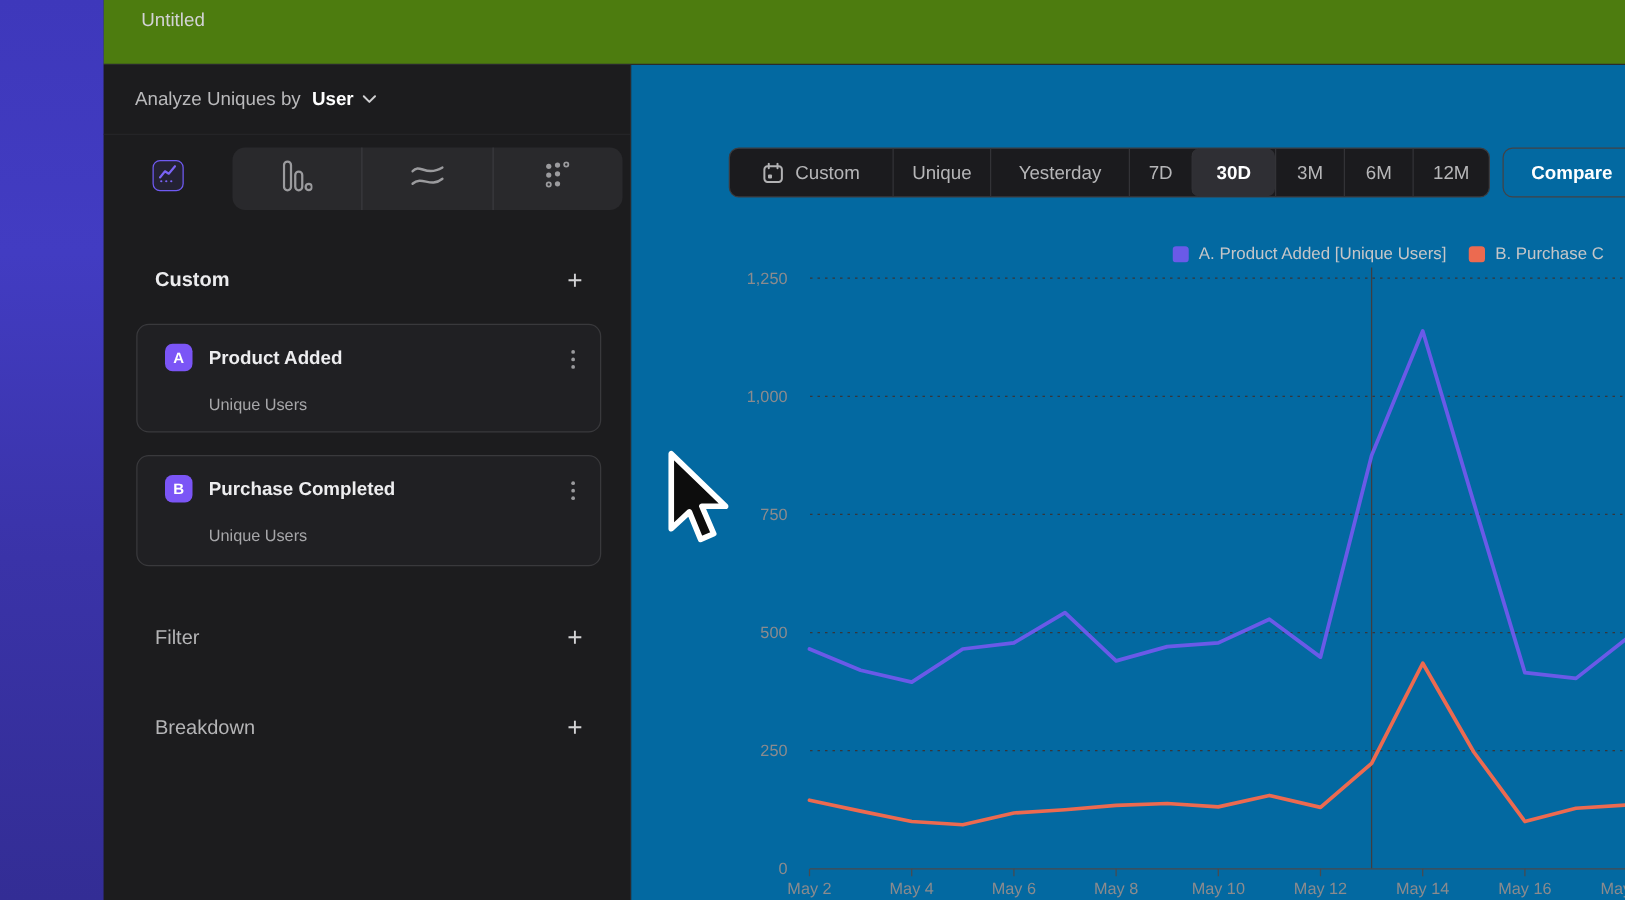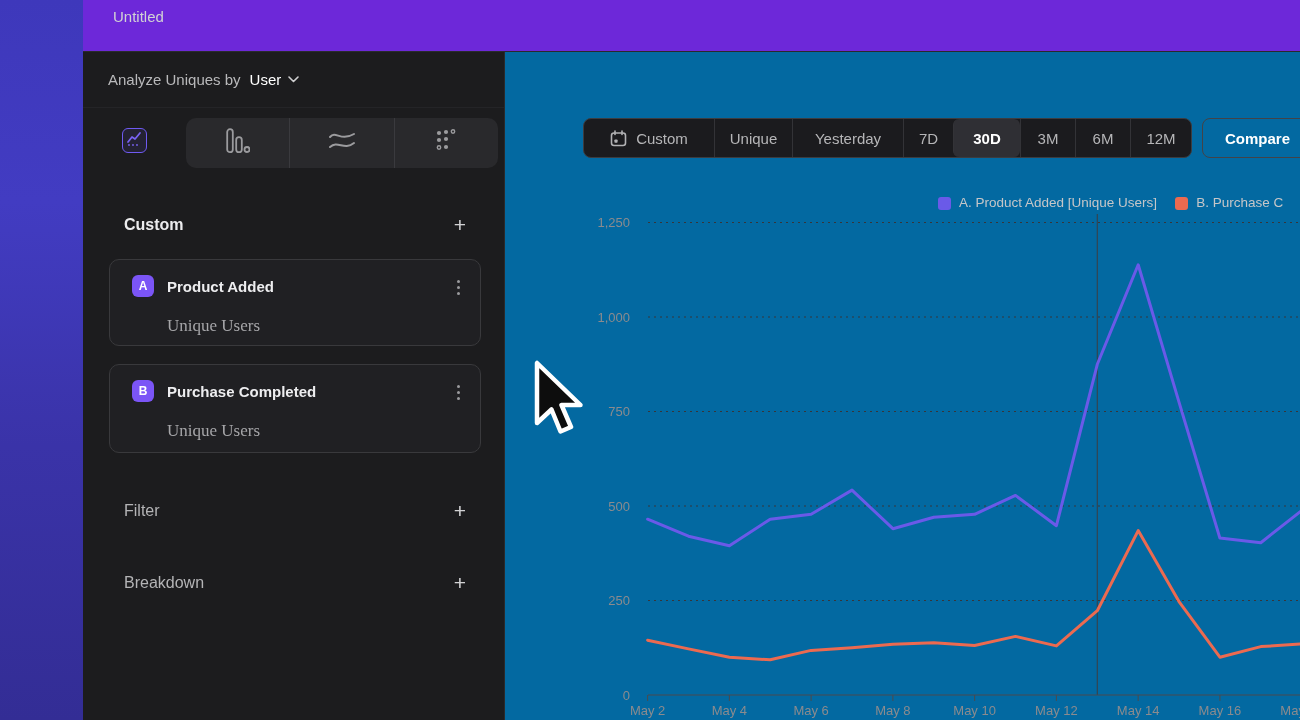--- a/index.html
+++ b/index.html
@@ -6,30 +6,30 @@
   html,body { background:#0e0e10; }
   body { font-family:"Liberation Sans", sans-serif; }
   #app { position:relative; width:1300px; height:720px; overflow:hidden; background:#19191b; }
 
   
   #accent { position:absolute; left:0; top:0; width:83px; height:720px;
             background:linear-gradient(180deg,#3e38bb 0%, #423cc2 28%, #3a33a8 62%, #332d95 100%); }
 
   
   #topbar { position:absolute; left:83px; top:0; width:1217px; height:52px;
-            background:#6d28d9; border-bottom:1px solid #2a2a2d; }
+            background:#4d7c0f; border-bottom:1px solid #2a2a2d; }
   #topbar .title { position:absolute; left:30px; top:8px; font-size:15px; color:#d2d2d4; }
 
   
   #sidebar { position:absolute; left:83px; top:52px; width:422px; height:668px;
              background:#1c1c1e; border-right:1px solid #2a2a2d; }
   .analyze-row { position:absolute; left:0; top:0; width:100%; height:56px;
                  border-bottom:1px solid #242427; display:flex; align-items:center; padding-left:25px; }
   .analyze-row .lbl { font-size:15px; color:#b9b9bb; }
-  .analyze-row .val { font-size:15px; color:#ffffff; font-weight:400; margin-left:9px; }
+  .analyze-row .val { font-size:15px; color:#ffffff; font-weight:700; margin-left:9px; }
   .analyze-row .chev { margin-left:7px; display:inline-flex; }
 
   
   .tab-sel { position:absolute; left:39px; top:76px; width:25px; height:25px; border:1.5px solid #6f5af2;
              border-radius:6px; background:rgba(111,90,242,0.10); display:flex; align-items:center; justify-content:center; }
   .tab-strip { position:absolute; left:103px; top:66px; width:312px; height:50px; background:#29292c;
                border-radius:10px; display:flex; align-items:stretch; }
   .tab-strip .tab { flex:1; display:flex; align-items:center; justify-content:center; }
   .tab-strip .tab + .tab { border-left:1px solid #3a3a3e; }
 
@@ -37,21 +37,21 @@
   .sec-head { position:absolute; left:41px; right:38px; display:flex; justify-content:space-between; align-items:center; }
   .sec-head .t-strong { font-size:16px; font-weight:700; color:#ececee; }
   .sec-head .t-dim { font-size:16px; font-weight:500; color:#b4b4b6; }
   .plus { font-size:21px; font-weight:300; color:#d2d2d4; line-height:1; cursor:default; }
 
   .card { position:absolute; left:26px; width:372px; background:#202023; border:1px solid #39393c; border-radius:10px; }
   .card .badge { position:absolute; left:22px; top:15px; width:22px; height:22px; border-radius:6px;
                  background:#7b55f6; color:#fff; font-size:12px; font-weight:700;
                  display:flex; align-items:center; justify-content:center; }
   .card .ttl { position:absolute; left:57px; top:18px; font-size:15px; font-weight:700; color:#ededef; }
-  .card .sub { position:absolute; left:57px; top:56px; font-size:17px; color:#a6a6a9;font-family:Liberation Serif, serif; }
+  .card .sub { position:absolute; left:57px; top:56px; font-size:13px; color:#a6a6a9; }
   .card .kebab { position:absolute; right:20px; top:20px; display:flex; flex-direction:column; gap:3px; }
   .card .kebab i { width:3px; height:3px; border-radius:50%; background:#9a9a9d; display:block; }
 
   
   #main { position:absolute; left:505px; top:52px; width:795px; height:668px; background:#0369a1; }
 
   .seg { position:absolute; left:78px; top:66px; height:40px; display:flex; align-items:stretch;
          border:1px solid #3c3c40; border-radius:8px; background:#1b1b1e; overflow:hidden; }
   .seg .s { display:flex; align-items:center; justify-content:center; font-size:15px; color:#b6b6b8; }
   .seg .s + .s { border-left:1px solid #333337; }

